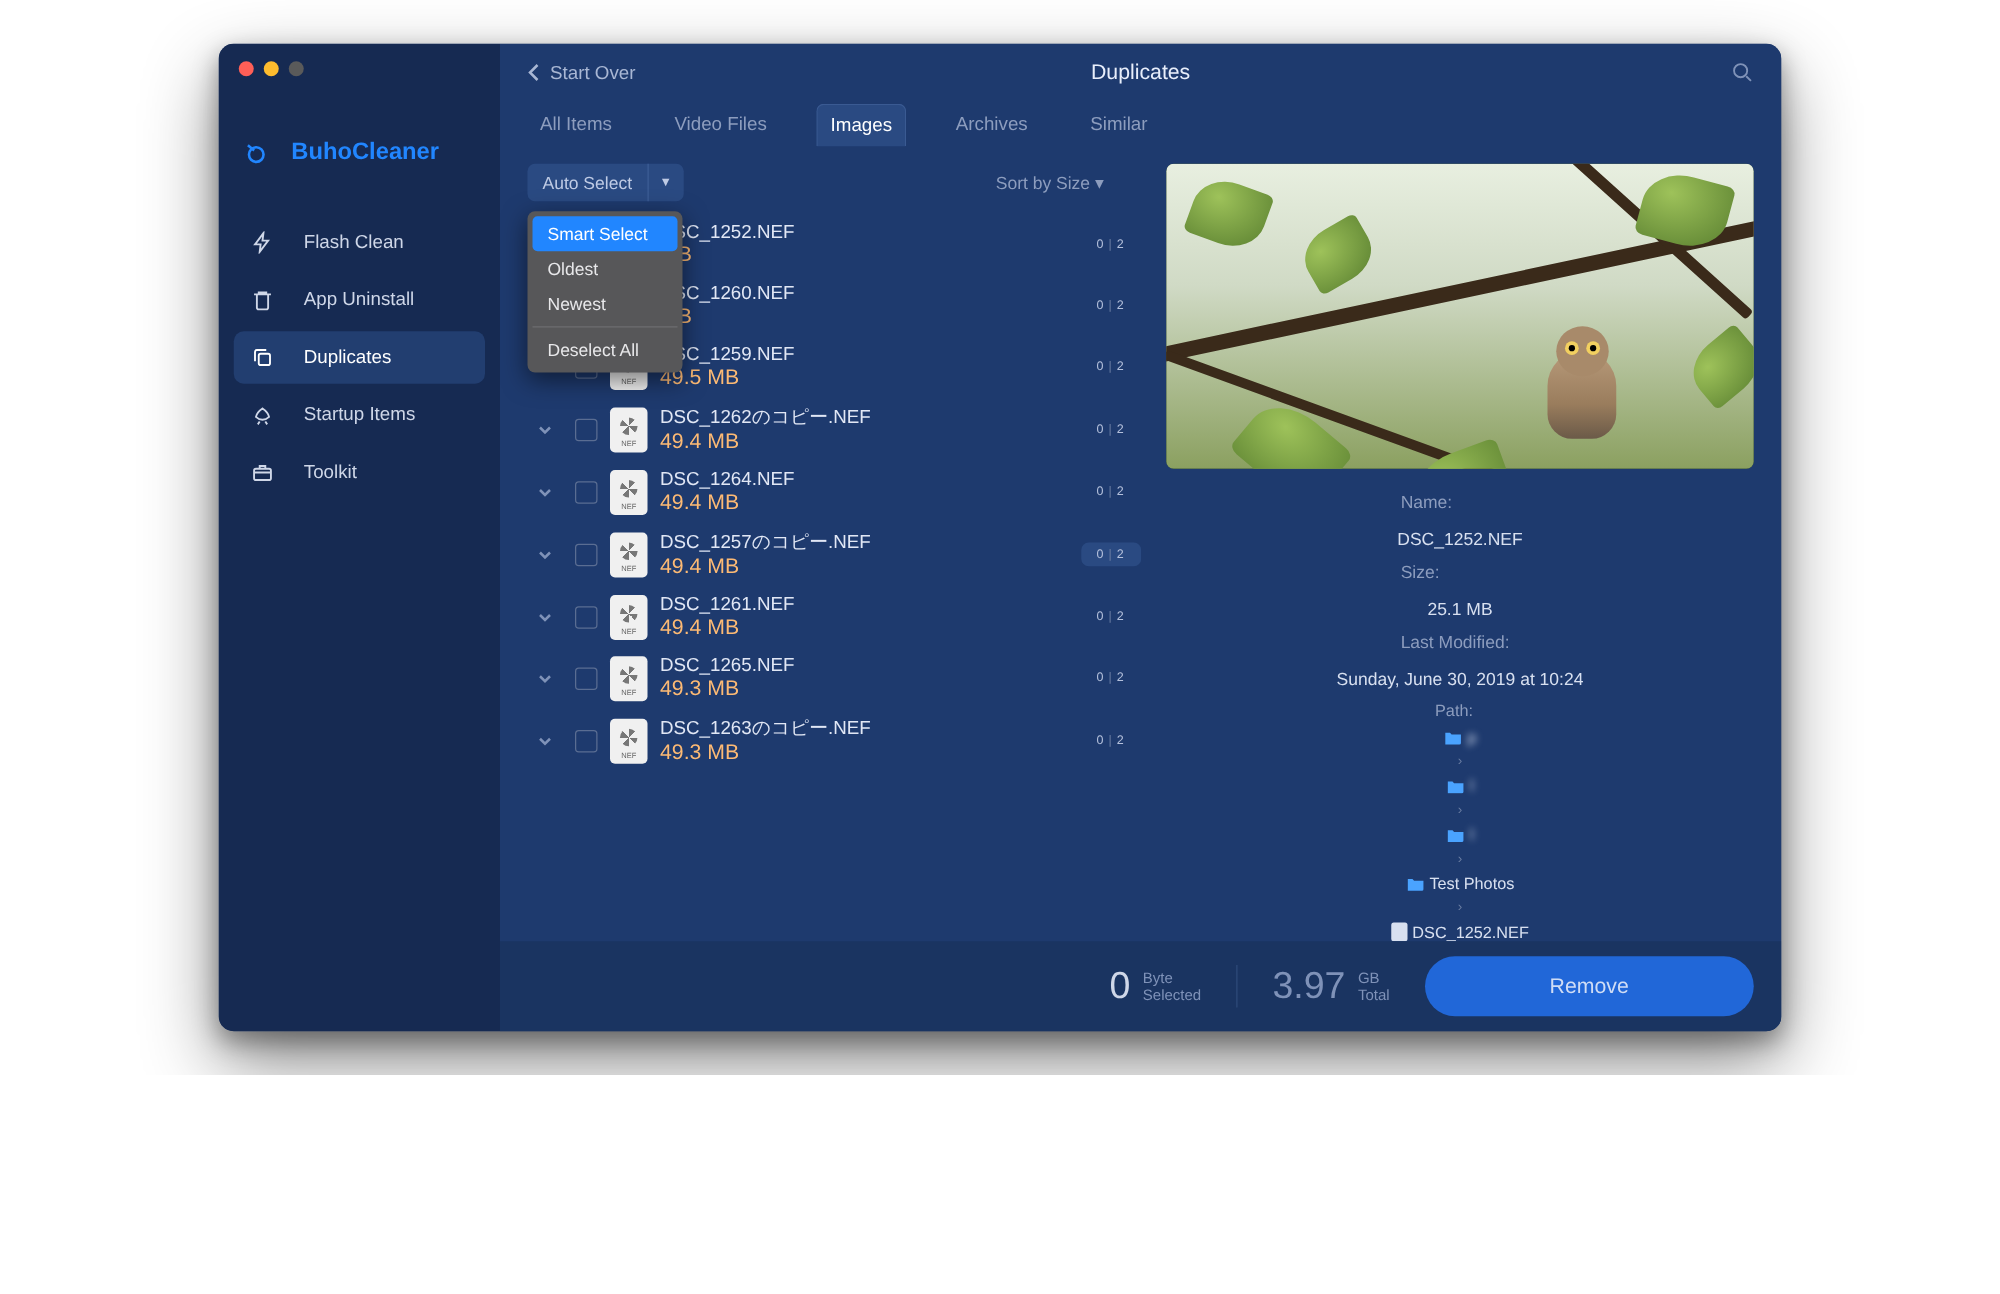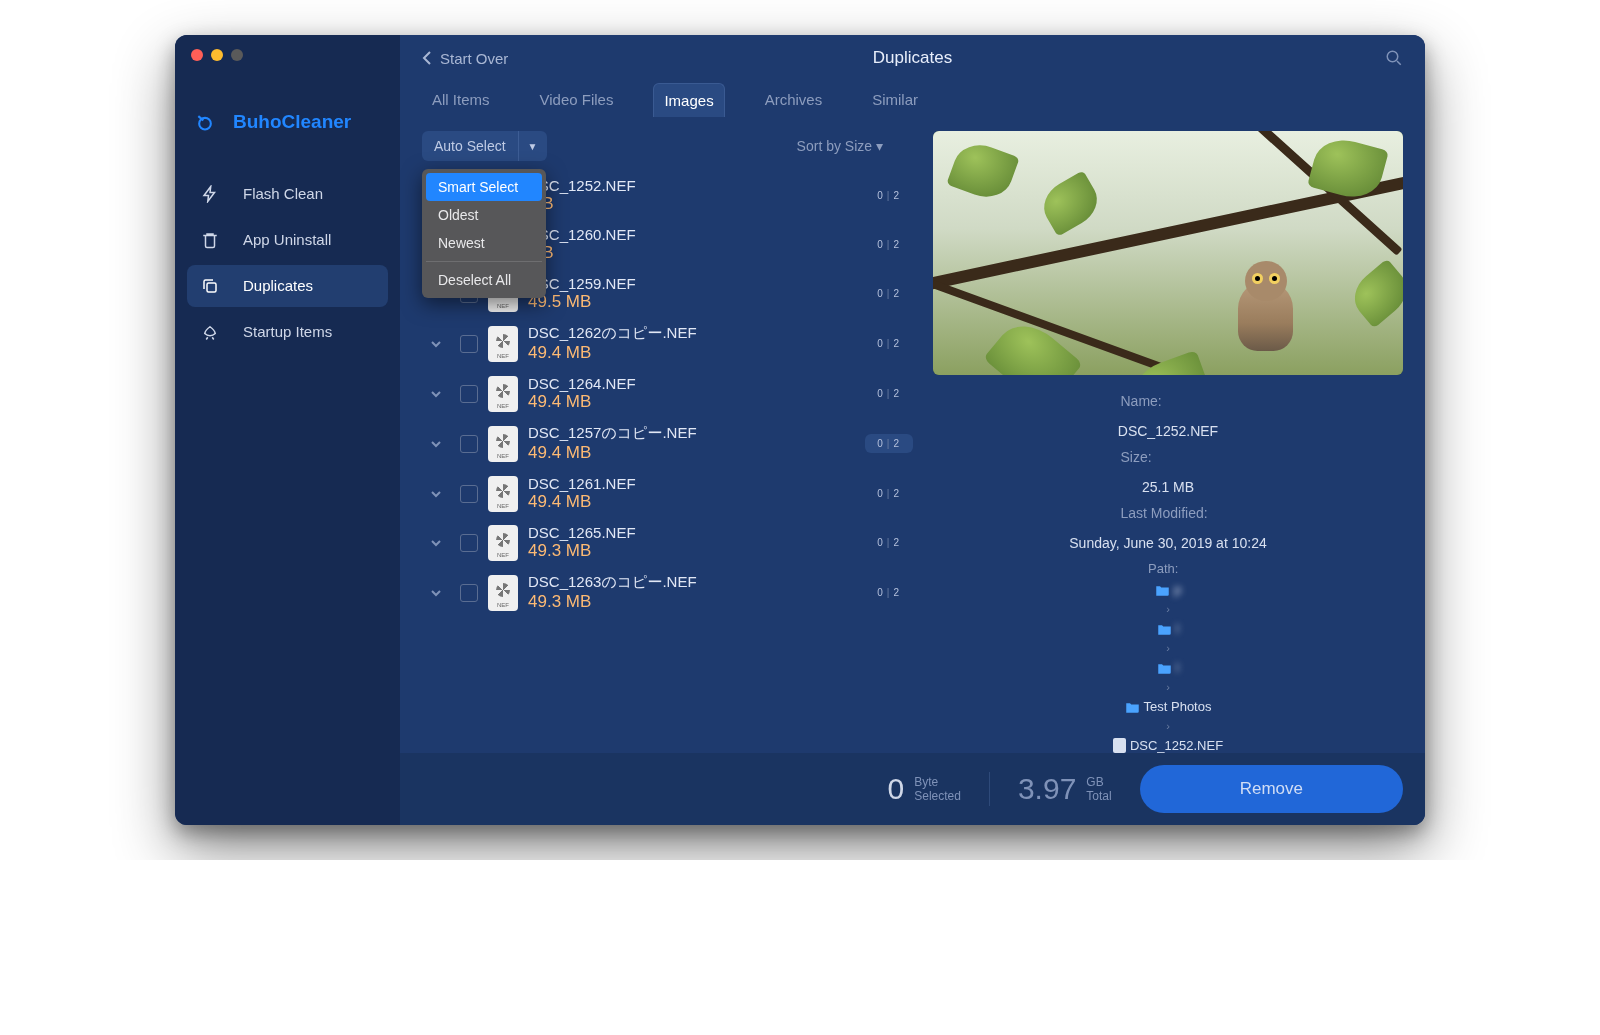--- a/index.html
+++ b/index.html
@@ -119,20 +119,27 @@
             <path d="M4 16V6a2 2 0 012-2h10"></path>
           </svg>
         <span>Duplicates</span>
       </div>
       <div class="nav-item">
         <svg viewBox="0 0 24 24" fill="none" stroke="currentColor" stroke-width="2">
             <path d="M5 14s1-5 7-9c6 4 7 9 7 9-2 2-5 3-7 3s-5-1-7-3zM9 19l-2 3M15 19l2 3"></path>
           </svg>
         <span>Startup Items</span>
       </div>
+      <div class="nav-item">
+        <svg viewBox="0 0 24 24" fill="none" stroke="currentColor" stroke-width="2">
+            <rect x="3" y="8" width="18" height="12" rx="2"></rect>
+            <path d="M3 12h18M9 8V5h6v3"></path>
+          </svg>
+        <span>Toolkit</span>
+      </div>
     </div>
   </div>
 
   <div class="main">
     <div class="titlebar">
       <div class="back">
         <svg viewBox="0 0 10 16" fill="none" stroke="currentColor" stroke-width="2">
             <path d="M8 2L2 8l6 6"></path>
           </svg>
         <span>Start Over</span>

